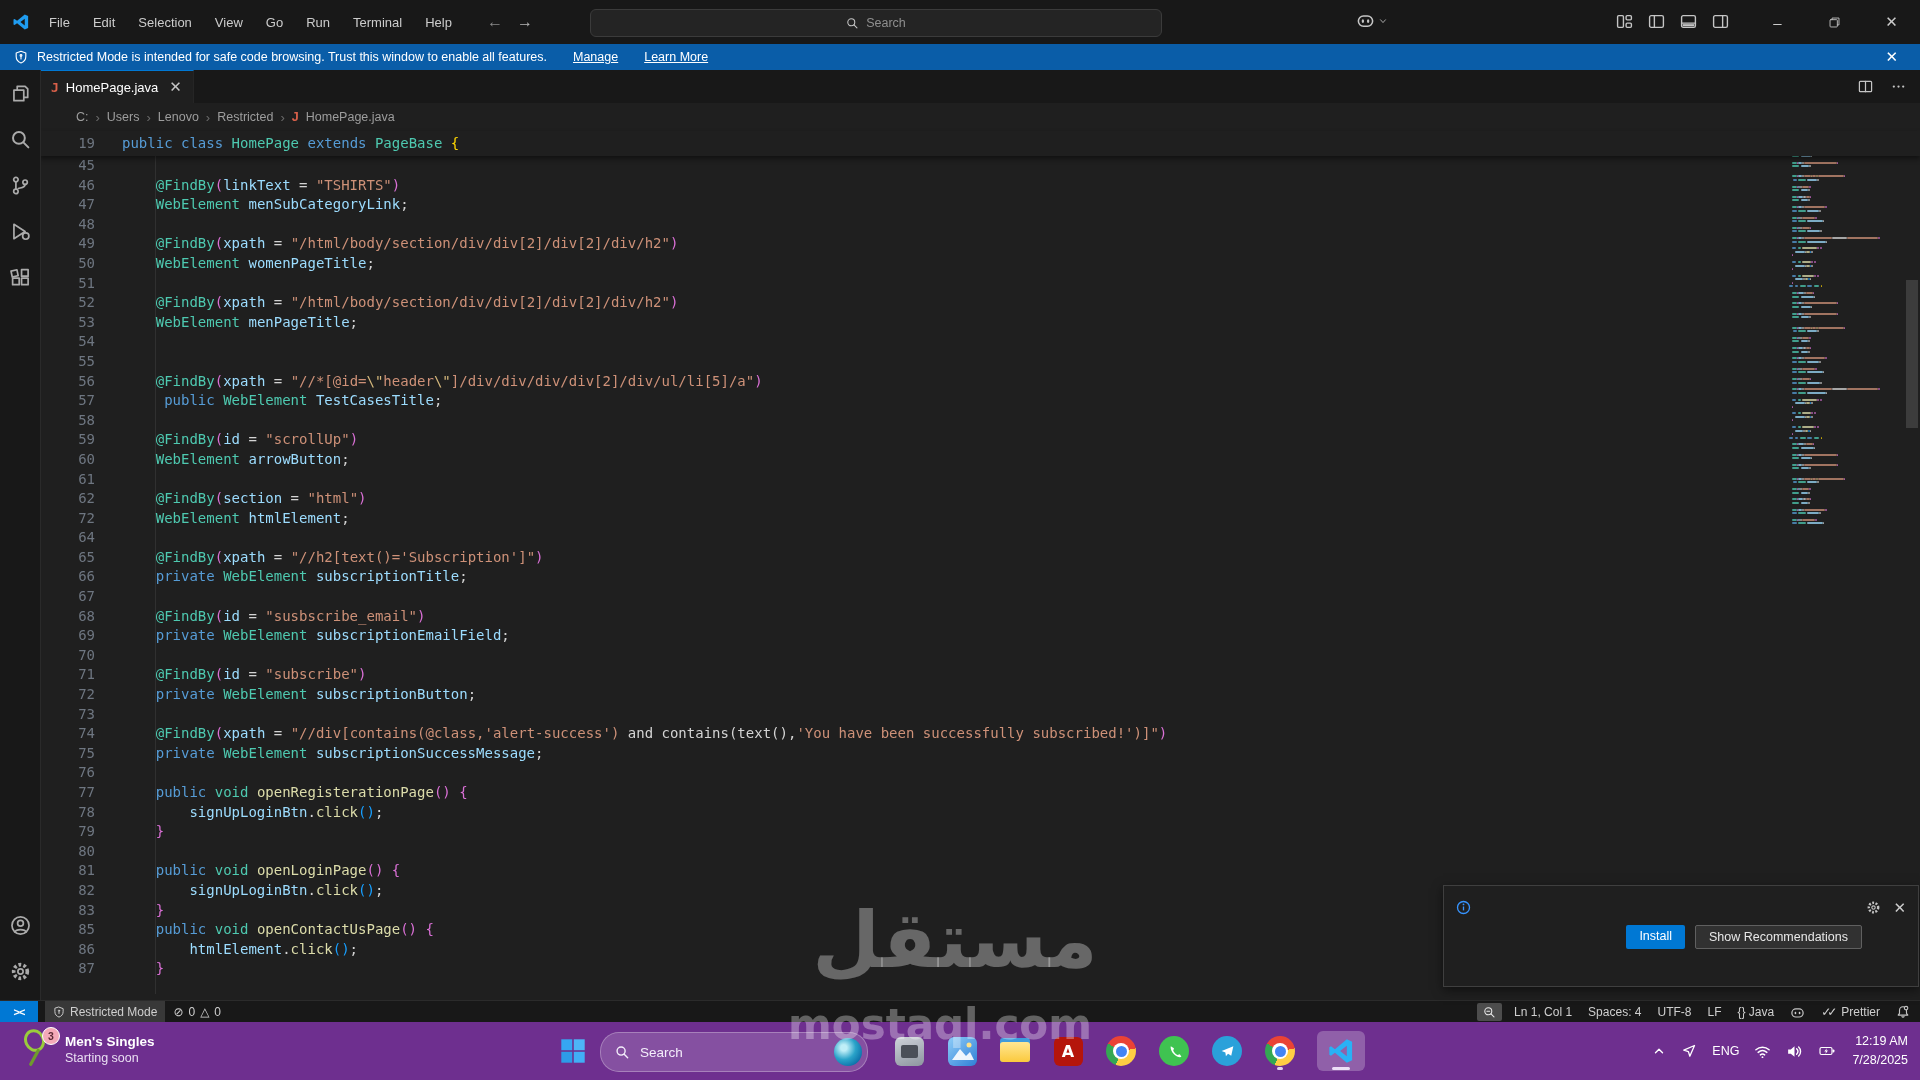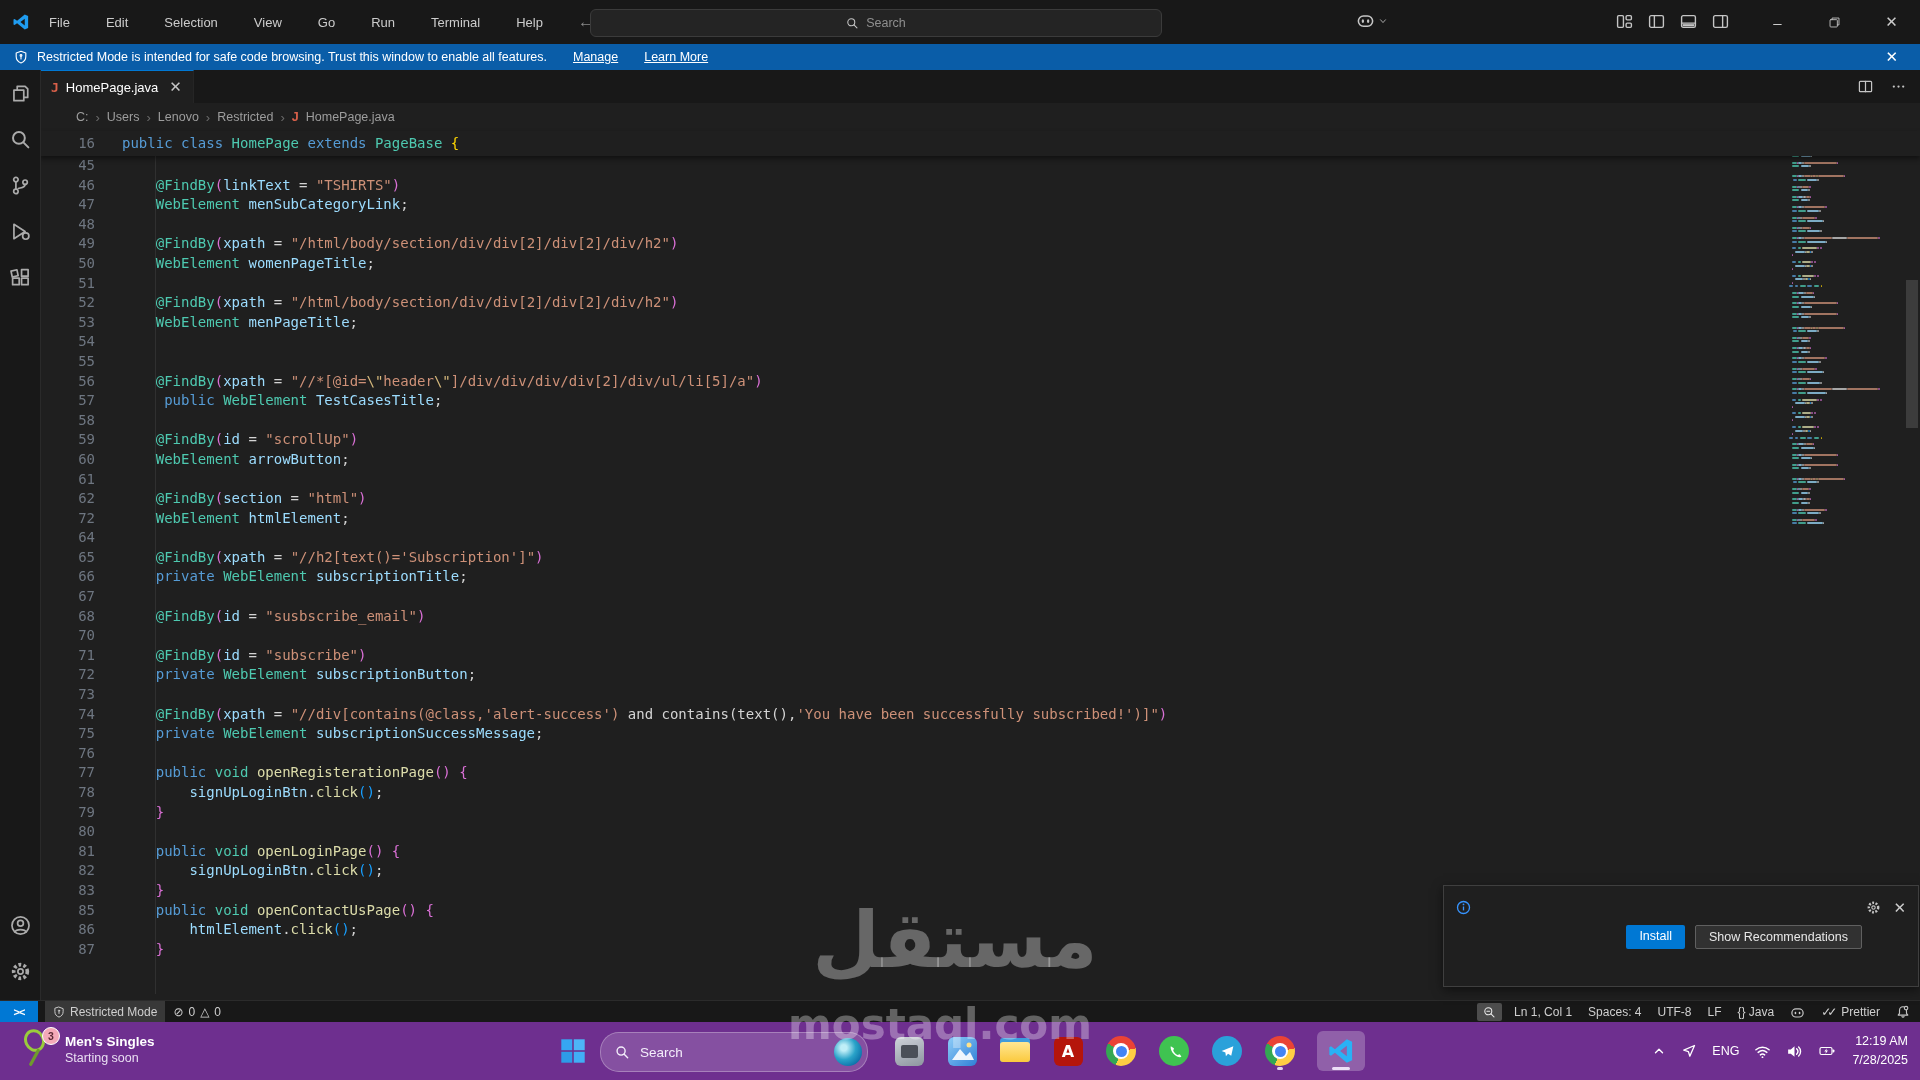--- a/index.html
+++ b/index.html
@@ -5,21 +5,21 @@
   html,body{margin:0;padding:0;background:#000;}
   body{width:1920px;height:1080px;position:relative;overflow:hidden;
        font-family:"Liberation Sans",sans-serif;color:#ccc;-webkit-font-smoothing:antialiased;}
   svg{display:block}
   .ic{stroke:#c5c5c5;fill:none;stroke-width:1.3;stroke-linecap:round;stroke-linejoin:round}
 
   
   .titlebar{position:absolute;top:0;left:0;right:0;height:44px;background:#181818;
             display:flex;align-items:center;z-index:20;}
   .vslogo{margin:0 10px 0 12px;}
-  .menus{display:flex;gap:18px;text-align:center;}
+  .menus{display:flex;gap:5px;text-align:center;}
   .menu-item{padding:4px 9px;font-size:13px;color:#cccccc;border-radius:5px;cursor:default;}
   .navarrows{display:flex;gap:14px;margin-left:26px;font-size:16px;color:#b6b6b6;}
   .cmdcenter{position:absolute;left:590px;width:570px;height:26px;top:9px;background:#242424;
              border:1px solid #3b3b3b;border-radius:6px;display:flex;align-items:center;
              justify-content:center;gap:7px;color:#8f8f8f;font-size:12.5px;}
   .copilot-wrap{position:absolute;left:1356px;top:11px;display:flex;align-items:center;gap:3px;}
   .layout-icons{position:absolute;left:1616px;top:13px;display:flex;gap:15px;}
   .winctl{position:absolute;right:0;top:0;height:44px;display:flex;}
   .winbtn{width:57px;height:44px;display:flex;align-items:center;justify-content:center;
           color:#ccc;font-size:15px;}
@@ -312,21 +312,21 @@
       <span>Users</span>
       <span class="sep">›</span>
       <span>Lenovo</span>
       <span class="sep">›</span>
       <span>Restricted</span>
       <span class="sep">›</span>
       <span class="jicon">J</span>
       <span>HomePage.java</span>
     </div>
   <div class="sticky" id="sticky">
-      <div class="code-line"><span class="ln">16</span><span class="tk-k">public</span><span class="tk-p"> </span><span class="tk-k">class</span><span class="tk-p"> </span><span class="tk-t">HomePage</span><span class="tk-p"> </span><span class="tk-k">extends</span><span class="tk-p"> </span><span class="tk-t">PageBase</span><span class="tk-p"> </span><span class="tk-g">{</span></div>
+      <div class="code-line"><span class="ln">19</span><span class="tk-k">public</span><span class="tk-p"> </span><span class="tk-k">class</span><span class="tk-p"> </span><span class="tk-t">HomePage</span><span class="tk-p"> </span><span class="tk-k">extends</span><span class="tk-p"> </span><span class="tk-t">PageBase</span><span class="tk-p"> </span><span class="tk-g">{</span></div>
     </div>
   <div class="codearea" id="codearea">
     <div class="indent-guide"></div>
   <div class="code-line"><span class="ln">45</span></div>
       <div class="code-line"><span class="ln">46</span><span class="tk-p">    </span><span class="tk-t">@FindBy</span><span class="tk-m">(</span><span class="tk-v">linkText</span><span class="tk-p"> = </span><span class="tk-s">"TSHIRTS"</span><span class="tk-m">)</span></div>
       <div class="code-line"><span class="ln">47</span><span class="tk-p">    </span><span class="tk-t">WebElement</span><span class="tk-p"> </span><span class="tk-v">menSubCategoryLink</span><span class="tk-p">;</span></div>
       <div class="code-line"><span class="ln">48</span></div>
       <div class="code-line"><span class="ln">49</span><span class="tk-p">    </span><span class="tk-t">@FindBy</span><span class="tk-m">(</span><span class="tk-v">xpath</span><span class="tk-p"> = </span><span class="tk-s">"/html/body/section/div/div[2]/div[2]/div/h2"</span><span class="tk-m">)</span></div>
       <div class="code-line"><span class="ln">50</span><span class="tk-p">    </span><span class="tk-t">WebElement</span><span class="tk-p"> </span><span class="tk-v">womenPageTitle</span><span class="tk-p">;</span></div>
       <div class="code-line"><span class="ln">51</span></div>
@@ -340,20 +340,21 @@
       <div class="code-line"><span class="ln">59</span><span class="tk-p">    </span><span class="tk-t">@FindBy</span><span class="tk-m">(</span><span class="tk-v">id</span><span class="tk-p"> = </span><span class="tk-s">"scrollUp"</span><span class="tk-m">)</span></div>
       <div class="code-line"><span class="ln">60</span><span class="tk-p">    </span><span class="tk-t">WebElement</span><span class="tk-p"> </span><span class="tk-v">arrowButton</span><span class="tk-p">;</span></div>
       <div class="code-line"><span class="ln">61</span></div>
       <div class="code-line"><span class="ln">62</span><span class="tk-p">    </span><span class="tk-t">@FindBy</span><span class="tk-m">(</span><span class="tk-v">section</span><span class="tk-p"> = </span><span class="tk-s">"html"</span><span class="tk-m">)</span></div>
       <div class="code-line"><span class="ln">72</span><span class="tk-p">    </span><span class="tk-t">WebElement</span><span class="tk-p"> </span><span class="tk-v">htmlElement</span><span class="tk-p">;</span></div>
       <div class="code-line"><span class="ln">64</span></div>
       <div class="code-line"><span class="ln">65</span><span class="tk-p">    </span><span class="tk-t">@FindBy</span><span class="tk-m">(</span><span class="tk-v">xpath</span><span class="tk-p"> = </span><span class="tk-s">"//h2[text()='Subscription']"</span><span class="tk-m">)</span></div>
       <div class="code-line"><span class="ln">66</span><span class="tk-p">    </span><span class="tk-k">private</span><span class="tk-p"> </span><span class="tk-t">WebElement</span><span class="tk-p"> </span><span class="tk-v">subscriptionTitle</span><span class="tk-p">;</span></div>
       <div class="code-line"><span class="ln">67</span></div>
       <div class="code-line"><span class="ln">68</span><span class="tk-p">    </span><span class="tk-t">@FindBy</span><span class="tk-m">(</span><span class="tk-v">id</span><span class="tk-p"> = </span><span class="tk-s">"susbscribe_email"</span><span class="tk-m">)</span></div>
+      <div class="code-line"><span class="ln">69</span><span class="tk-p">    </span><span class="tk-k">private</span><span class="tk-p"> </span><span class="tk-t">WebElement</span><span class="tk-p"> </span><span class="tk-v">subscriptionEmailField</span><span class="tk-p">;</span></div>
       <div class="code-line"><span class="ln">70</span></div>
       <div class="code-line"><span class="ln">71</span><span class="tk-p">    </span><span class="tk-t">@FindBy</span><span class="tk-m">(</span><span class="tk-v">id</span><span class="tk-p"> = </span><span class="tk-s">"subscribe"</span><span class="tk-m">)</span></div>
       <div class="code-line"><span class="ln">72</span><span class="tk-p">    </span><span class="tk-k">private</span><span class="tk-p"> </span><span class="tk-t">WebElement</span><span class="tk-p"> </span><span class="tk-v">subscriptionButton</span><span class="tk-p">;</span></div>
       <div class="code-line"><span class="ln">73</span></div>
       <div class="code-line"><span class="ln">74</span><span class="tk-p">    </span><span class="tk-t">@FindBy</span><span class="tk-m">(</span><span class="tk-v">xpath</span><span class="tk-p"> = </span><span class="tk-s">"//div[contains(@class,'alert-success')</span><span class="tk-p"> and contains(text(),</span><span class="tk-s">'You have been successfully subscribed!')]"</span><span class="tk-m">)</span></div>
       <div class="code-line"><span class="ln">75</span><span class="tk-p">    </span><span class="tk-k">private</span><span class="tk-p"> </span><span class="tk-t">WebElement</span><span class="tk-p"> </span><span class="tk-v">subscriptionSuccessMessage</span><span class="tk-p">;</span></div>
       <div class="code-line"><span class="ln">76</span></div>
       <div class="code-line"><span class="ln">77</span><span class="tk-p">    </span><span class="tk-k">public</span><span class="tk-p"> </span><span class="tk-t">void</span><span class="tk-p"> </span><span class="tk-f">openRegisterationPage</span><span class="tk-m">()</span><span class="tk-p"> </span><span class="tk-m">{</span></div>
       <div class="code-line"><span class="ln">78</span><span class="tk-p">        </span><span class="tk-v">signUpLoginBtn</span><span class="tk-p">.</span><span class="tk-f">click</span><span class="tk-b">()</span><span class="tk-p">;</span></div>
       <div class="code-line"><span class="ln">79</span><span class="tk-p">    </span><span class="tk-m">}</span></div>

